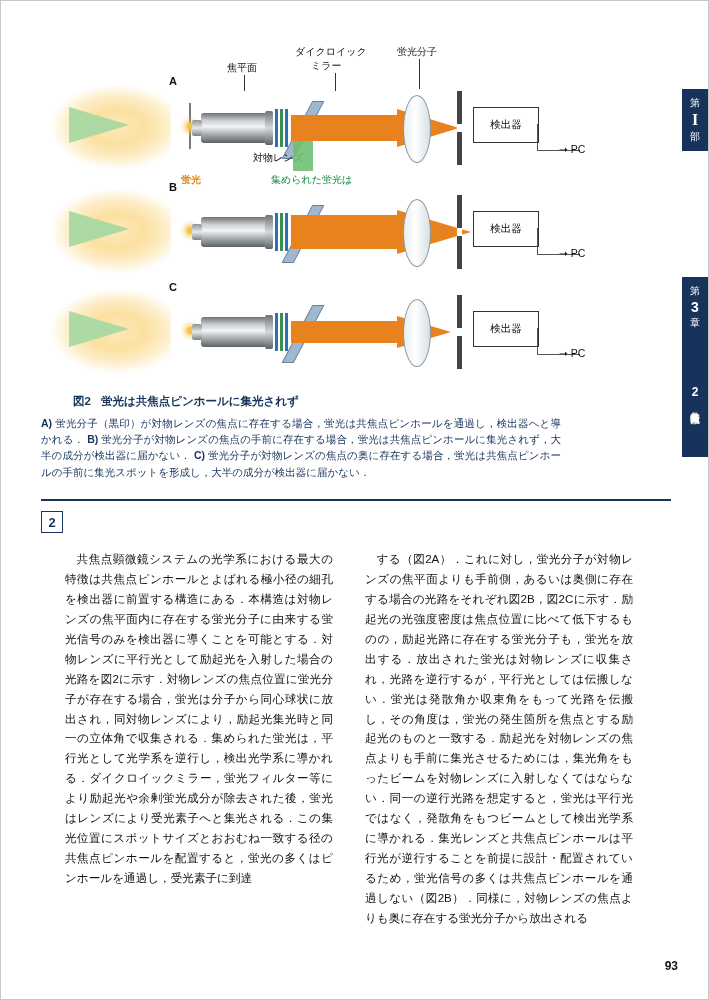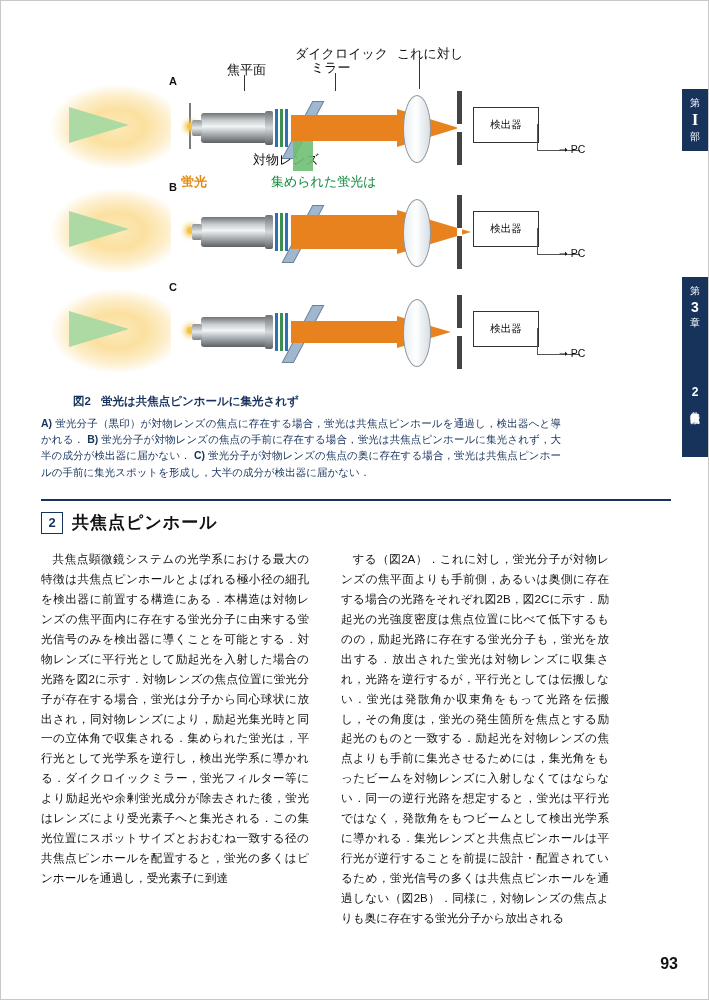--- a/index.html
+++ b/index.html
@@ -37,21 +37,21 @@
   }
 
   
   .figure{
     position:absolute;left:40px;top:60px;width:580px;height:320px;
   }
   .panel-letter{
     position:absolute;font-size:11px;font-weight:bold;color:#111;
   }
   .fig-label{
-    position:absolute;font-size:13px;color:#111;white-space:nowrap;text-align:right;
+    position:absolute;font-size:10px;color:#111;white-space:nowrap;text-align:right;
   }
   .fig-label.orange{color:#e08a12;}
   .fig-label.green{color:#0f8a3c;}
 
   
   .row{position:absolute;left:0;width:580px;height:96px;}
   #rowA{top:18px;}
   #rowB{top:122px;}
   #rowC{top:222px;}
 
@@ -174,27 +174,28 @@
   .sec-head .txt{font-size:17px;font-weight:bold;color:#111;letter-spacing:1px;}
   .rule{
     position:absolute;left:40px;top:498px;width:630px;height:1.5px;background:#17335c;
   }
 
   
   .col{
     position:absolute;top:548px;width:268px;
     font-size:11.6px;line-height:1.72;color:#111;
     text-align:justify;
+    margin-left:24px;
   }
   #colL{left:40px;}
   #colR{left:340px;}
   .col p{margin:0;text-indent:1em;}
 
   .folio{
-    position:absolute;right:30px;bottom:26px;font-size:16px;font-weight:bold;color:#111;
+    position:absolute;right:30px;bottom:26px;font-size:12px;font-weight:bold;color:#111;
   }
 </style>
 </head>
 <body>
 
 <div class="page">
 
   <div class="side-tab" id="tab-part">
     <span>第</span>
     <span class="big">I</span>
@@ -210,21 +211,21 @@
   <div class="side-tab" id="tab-section">
     <span class="num">2</span>
     <span class="vtext">共焦点蛍光顕微鏡</span>
   </div>
 
   <div class="figure">
 
     <div class="fig-label" style="left:186px;top:0px;">焦平面</div>
     <div class="fig-label" style="left:254px;top:-16px;">ダイクロイック</div>
     <div class="fig-label" style="left:270px;top:-2px;">ミラー</div>
-    <div class="fig-label" style="left:356px;top:-16px;">これに対し</div>
+    <div class="fig-label" style="left:356px;top:-16px;">蛍光分子</div>
 
     <div class="leader" style="left:203px;top:14px;width:1px;height:16px;"></div>
     <div class="leader" style="left:294px;top:12px;width:1px;height:18px;"></div>
     <div class="leader" style="left:378px;top:-2px;width:1px;height:30px;"></div>
 
     <div class="panel-letter" style="left:128px;top:14px;">A</div>
     <div class="row" id="rowA">
       <div class="glow"></div>
       <div class="beam-green" style="left:88px;top:28px;transform:scaleX(-1);transform-origin:left center;"></div>
       <div class="focal-plane" style="left:148px;"></div>
@@ -308,21 +309,20 @@
       <b>B)</b>
       <span>蛍光分子が対物レンズの焦点の手前に存在する場合，蛍光は共焦点ピンホールに集光されず，大半の成分が検出器に届かない．</span>
       <b>C)</b>
       <span>蛍光分子が対物レンズの焦点の奥に存在する場合，蛍光は共焦点ピンホールの手前に集光スポットを形成し，大半の成分が検出器に届かない．</span>
     </div>
   </div>
 
   <div class="rule"></div>
   <div class="sec-head">
     <div class="num">2</div>
-    <div class="txt">共焦点ピンホール</div>
   </div>
 
   <div class="col" id="colL">
     <p>共焦点顕微鏡システムの光学系における最大の特徴は共焦点ピンホールとよばれる極小径の細孔を検出器に前置する構造にある．本構造は対物レンズの焦平面内に存在する蛍光分子に由来する蛍光信号のみを検出器に導くことを可能とする．対物レンズに平行光として励起光を入射した場合の光路を図2に示す．対物レンズの焦点位置に蛍光分子が存在する場合，蛍光は分子から同心球状に放出され，同対物レンズにより，励起光集光時と同一の立体角で収集される．集められた蛍光は，平行光として光学系を逆行し，検出光学系に導かれる．ダイクロイックミラー，蛍光フィルター等により励起光や余剰蛍光成分が除去された後，蛍光はレンズにより受光素子へと集光される．この集光位置にスポットサイズとおおむね一致する径の共焦点ピンホールを配置すると，蛍光の多くはピンホールを通過し，受光素子に到達</p>
   </div>
   <div class="col" id="colR">
     <p>する（図2A）．これに対し，蛍光分子が対物レンズの焦平面よりも手前側，あるいは奥側に存在する場合の光路をそれぞれ図2B，図2Cに示す．励起光の光強度密度は焦点位置に比べて低下するものの，励起光路に存在する蛍光分子も，蛍光を放出する．放出された蛍光は対物レンズに収集され，光路を逆行するが，平行光としては伝搬しない．蛍光は発散角か収束角をもって光路を伝搬し，その角度は，蛍光の発生箇所を焦点とする励起光のものと一致する．励起光を対物レンズの焦点よりも手前に集光させるためには，集光角をもったビームを対物レンズに入射しなくてはならない．同一の逆行光路を想定すると，蛍光は平行光ではなく，発散角をもつビームとして検出光学系に導かれる．集光レンズと共焦点ピンホールは平行光が逆行することを前提に設計・配置されているため，蛍光信号の多くは共焦点ピンホールを通過しない（図2B）．同様に，対物レンズの焦点よりも奥に存在する蛍光分子から放出される</p>
   </div>
 
   <div class="folio">93</div>

